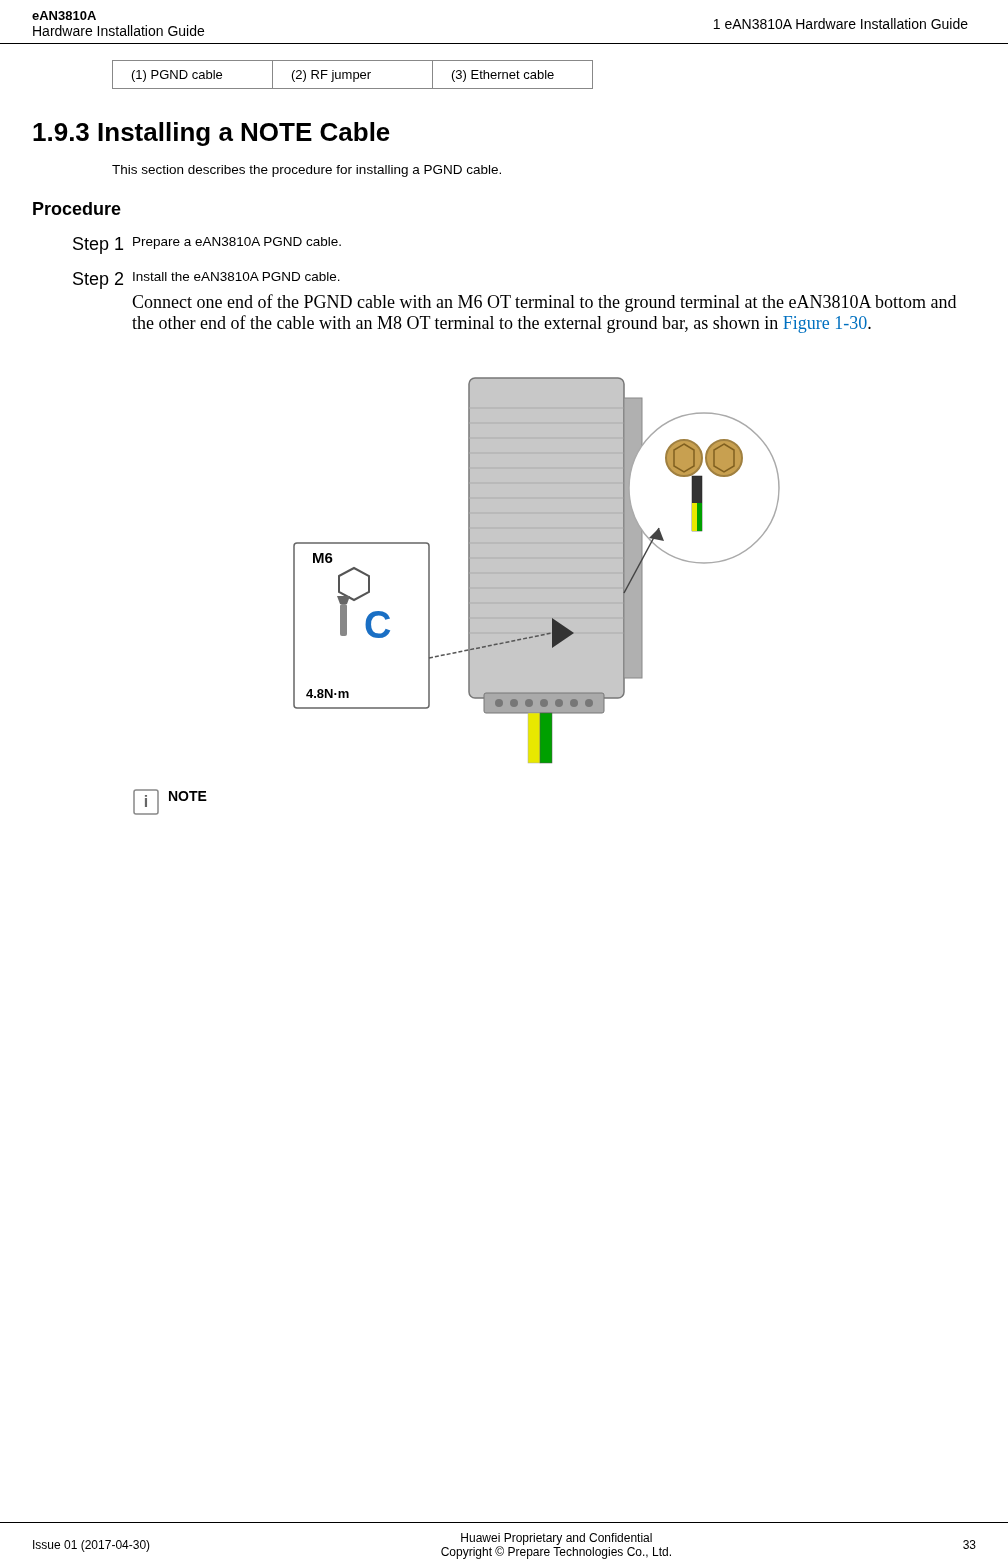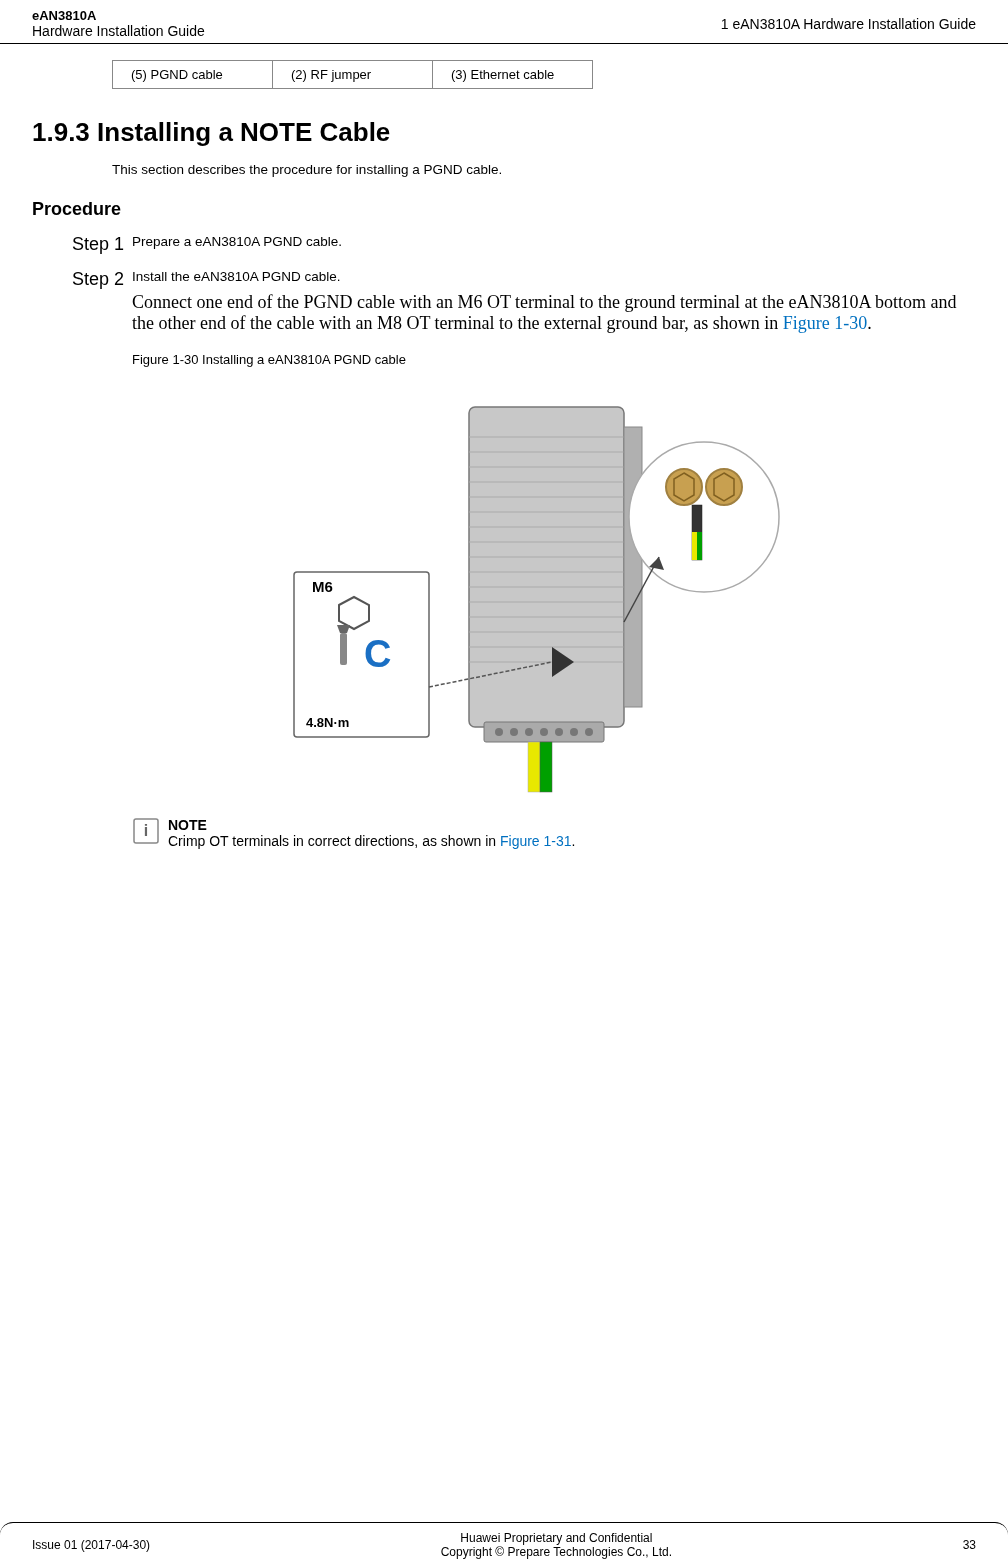--- a/index.html
+++ b/index.html
@@ -11,21 +11,21 @@
       width: 1008px;
       min-height: 1567px;
       position: relative;
     }
 
     
     .header {
       display: flex;
       justify-content: space-between;
       align-items: center;
-      padding: 8px 32px 4px 32px;
+      padding: 8px 40px 4px 32px;
       border-bottom: 1px solid #000;
     }
     .header-left {
       font-size: 13px;
       font-weight: bold;
     }
     .header-right {
       font-size: 14px;
     }
 
@@ -139,21 +139,20 @@
       position: absolute;
       bottom: 0;
       left: 0;
       right: 0;
       border-top: 1px solid #000;
       padding: 8px 32px;
       display: flex;
       justify-content: space-between;
       align-items: center;
       font-size: 12px;
-      border-radius: 13px;
     }
     .footer-center {
       text-align: center;
       flex: 1;
     }
   </style>
 </head>
 <body>
 
 <div class="header">
@@ -162,21 +161,21 @@
     <div class="sub">Hardware Installation Guide</div>
   </div>
   <div class="header-right">1 eAN3810A Hardware Installation Guide</div>
 </div>
 
 <div class="content">
 
   <table class="cable-table">
     <tbody>
         <tr>
-      <td>(5) PGND cable</td>
+      <td>(1) PGND cable</td>
       <td>(2) RF jumper</td>
       <td>(3) Ethernet cable</td>
     </tr>
   </tbody>
     </table>
 
   <div class="section-heading">1.9.3 Installing a NOTE Cable</div>
 
   <div class="intro-para">This section describes the procedure for installing a PGND cable.</div>
 
@@ -194,23 +193,20 @@
     <div class="step-content">
       <div>Install the eAN3810A PGND cable.</div>
       <div class="step2-desc">
         Connect one end of the PGND cable with an M6 OT terminal to the ground terminal at the
         eAN3810A bottom and the other end of the cable with an M8 OT terminal to the external
         ground bar, as shown in <span style="color:#0070c0;">Figure 1-30</span>.
       </div>
     </div>
   </div>
 
-  <div class="figure-label">
-    <span>Figure 1-30</span><span> Installing a eAN3810A PGND cable</span>
-  </div>
 
   <div class="figure-area">
     <div class="figure-svg-container">
       <svg width="520" height="420" viewBox="0 0 520 420" xmlns="http://www.w3.org/2000/svg">
 
         <rect x="10" y="195" width="135" height="165" fill="white" stroke="#666" stroke-width="1.5" rx="3"></rect>
 
         <text x="28" y="215" font-size="15" font-weight="bold" fill="#000">M6</text>
 
         <polygon points="55,228 70,220 85,228 85,244 70,252 55,244" fill="none" stroke="#555" stroke-width="2"></polygon>
@@ -282,23 +278,20 @@
   <div class="note-container">
 
     <div>
       <svg width="28" height="28" viewBox="0 0 28 28" xmlns="http://www.w3.org/2000/svg">
         <rect x="2" y="2" width="24" height="24" rx="2" fill="none" stroke="#888" stroke-width="1.5"></rect>
         <text x="14" y="19" font-size="16" font-weight="bold" fill="#666" text-anchor="middle">i</text>
       </svg>
     </div>
     <div>
       <strong>NOTE</strong><br>
-      <span>
-        <span>Crimp OT terminals in correct directions, as shown in </span><span style="color:#0070c0;">Figure 1-31</span><span>.</span>
-      </span>
     </div>
   </div>
 
 </div>
 
 <div class="footer">
   <div>Issue 01 (2017-04-30)</div>
   <div class="footer-center">
     <div>Huawei Proprietary and Confidential</div>
     <div>Copyright © Prepare Technologies Co., Ltd.</div>

